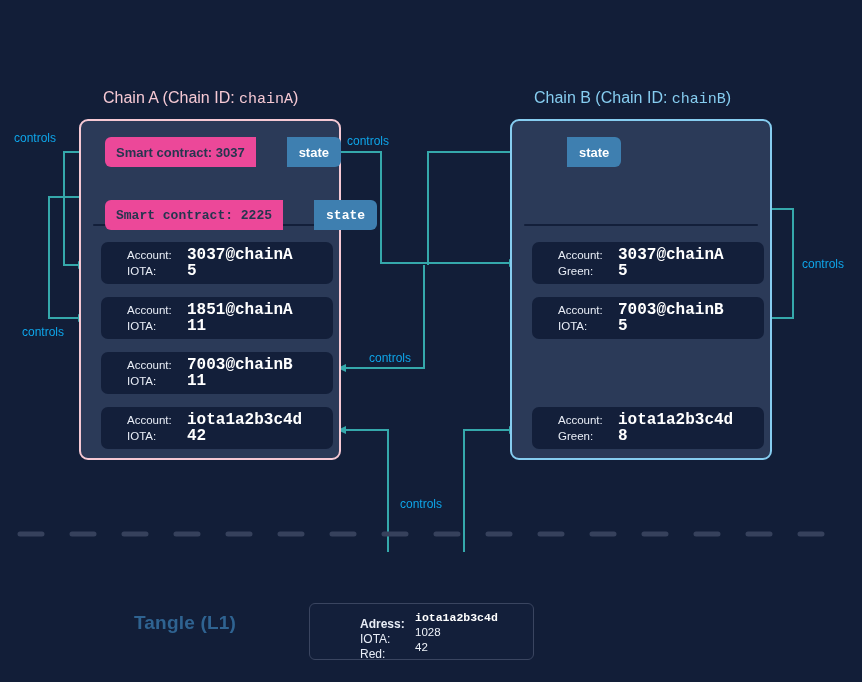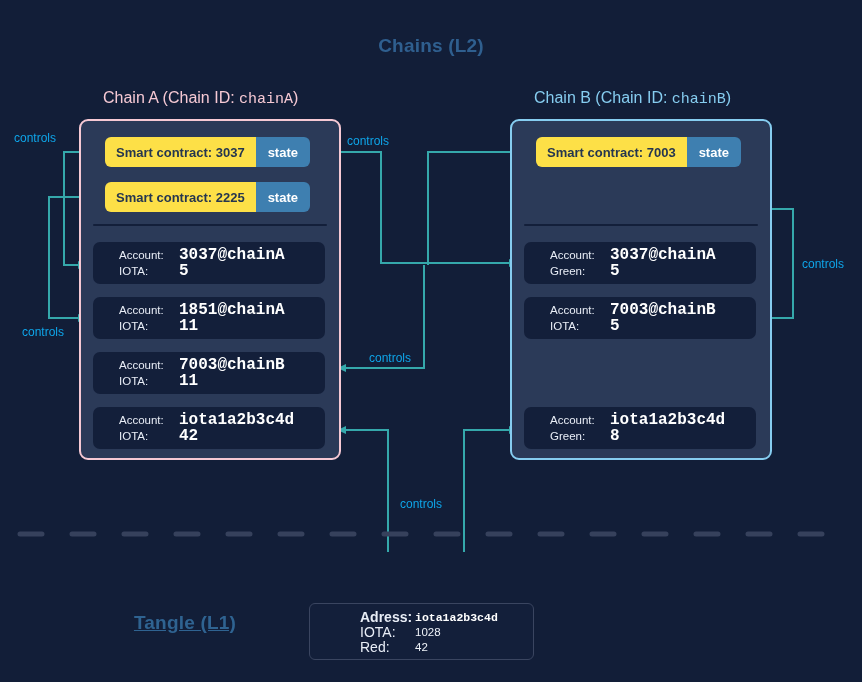--- a/index.html
+++ b/index.html
@@ -15,21 +15,21 @@
   
   svg.wires{position:absolute;left:0;top:0;width:862px;height:682px;pointer-events:none;}
 
   
   .l2-title{
     position:absolute;left:0;top:35px;width:862px;text-align:center;
     font-size:19px;font-weight:bold;color:#2f5f8f;letter-spacing:.2px;
   }
   .l1-title{
     position:absolute;left:110px;top:612px;width:150px;text-align:center;
-    font-size:19px;font-weight:bold;color:#2f6391;letter-spacing:.2px;text-decoration:underline;
+    font-size:19px;font-weight:bold;color:#2f6391;letter-spacing:.2px;
   }
   .chain-title{
     position:absolute;font-size:16px;white-space:nowrap;
   }
   .chain-title .mono{font-family:"Liberation Mono", monospace;font-size:15px;}
   #chainA-title{left:103px;top:89px;color:#f6c9d4;}
   #chainB-title{left:534px;top:89px;color:#86cdf0;}
 
   
   .chain-box{
@@ -46,42 +46,43 @@
   }
   #divA{left:93px;top:224px;width:234px;}
   #divB{left:524px;top:224px;width:234px;}
 
   
   .sc{
     position:absolute;display:flex;align-items:stretch;
     height:30px;border-radius:6px;overflow:hidden;
   }
   .sc .sc-name{
-    background:#fde047;color:#25364f;
+    background:#ec4899;color:#25364f;
     font-size:13px;font-weight:bold;
     display:flex;align-items:center;padding:12px 11px;
     white-space:nowrap;
   }
   .sc .sc-state{
     background:#3e7fb0;color:#ffffff;
     font-size:13px;font-weight:bold;
     display:flex;align-items:center;justify-content:center;
-    padding:0 12px;white-space:nowrap;
+    padding:0 12px;white-space:nowrap;margin-left:31px;
   }
   #scA1{left:105px;top:137px;}
-  #scA2{left:105px;top:182px;}
+  #scA2{left:105px;top:200px;font-family:Liberation Mono, monospace;}
   #scB1{left:536px;top:137px;}
 
   
   .acct{
     position:absolute;
     background:#131f3a;border-radius:7px;
     width:232px;height:42px;
     box-sizing:border-box;
     padding:6px 0 0 26px;
+    margin-left:8px;
   }
   .acct .row{display:flex;line-height:14px;height:14px;margin-bottom:2px;}
   .acct .k{
     width:60px;flex:none;
     font-size:11.5px;color:#e8edf6;
     font-family:"Liberation Sans", sans-serif;
   }
   .acct .v{
     font-size:16px;color:#ffffff;font-weight:bold;
     font-family:Liberation Mono, monospace;
@@ -95,21 +96,21 @@
   #acctB2{left:524px;top:297px;}
   #acctB3{left:524px;top:407px;}
 
   
   #tangle-card{
     position:absolute;left:309px;top:603px;width:225px;height:57px;
     background:#131f3a;border:1px solid #3a4560;border-radius:6px;
     box-sizing:border-box;padding:6px 0 0 50px;
   }
   #tangle-card .row{display:flex;line-height:15px;height:15px;}
-  #tangle-card .k{width:55px;flex:none;font-size:14px;color:#e8edf6;}
+  #tangle-card .k{width:55px;flex:none;font-size:12px;color:#e8edf6;margin-top:7px;}
   #tangle-card .k.b{font-weight:bold;}
   #tangle-card .v{font-size:11.5px;color:#ffffff;font-weight:bold;font-family:"Liberation Mono", monospace;}
   #tangle-card .v.num{font-family:"Liberation Sans", sans-serif;font-weight:normal;color:#eef2f8;}
 
   
   .ctl{
     position:absolute;font-size:12px;color:#0ea5e9;white-space:nowrap;
   }
 </style>
 </head>
@@ -138,21 +139,20 @@
       <path d="M625,167 L625,209 L793,209 L793,318 L764,318" marker-end="url(#ar)"></path>
 
       <path d="M388,552 L388,430 L338,430" marker-end="url(#ar)"></path>
 
       <path d="M464,552 L464,430 L517,430" marker-end="url(#ar)"></path>
     </g>
 
     <line x1="20" y1="534" x2="842" y2="534" stroke="#36415c" stroke-width="5" stroke-dasharray="22 30" stroke-linecap="round"></line>
   </svg>
 
-  <div class="l2-title">Chains (L2)</div>
 
   <div class="chain-title" id="chainB-title"><span>Chain B (Chain ID: </span><span class="mono">chainB</span><span>)</span></div>
 
   <div class="chain-title" id="chainA-title"><span>Chain A (Chain ID: </span><span class="mono">chainA</span><span>)</span></div>
 
   <div class="chain-box" id="chainA-box"></div>
   <div class="divider" id="divA"></div>
 
   <div class="sc" id="scA1">
     <div class="sc-name">Smart contract: 3037</div>
@@ -201,21 +201,20 @@
     <div class="row">
         <span class="k">IOTA:</span>
         <span class="v">42</span>
       </div>
   </div>
 
   <div class="chain-box" id="chainB-box"></div>
   <div class="divider" id="divB"></div>
 
   <div class="sc" id="scB1">
-    <div class="sc-name">Smart contract: 7003</div>
     <div class="sc-state">state</div>
   </div>
 
   <div class="acct" id="acctB1">
     <div class="row">
         <span class="k">Account:</span>
         <span class="v">3037@chainA</span>
       </div>
     <div class="row">
         <span class="k">Green:</span>

